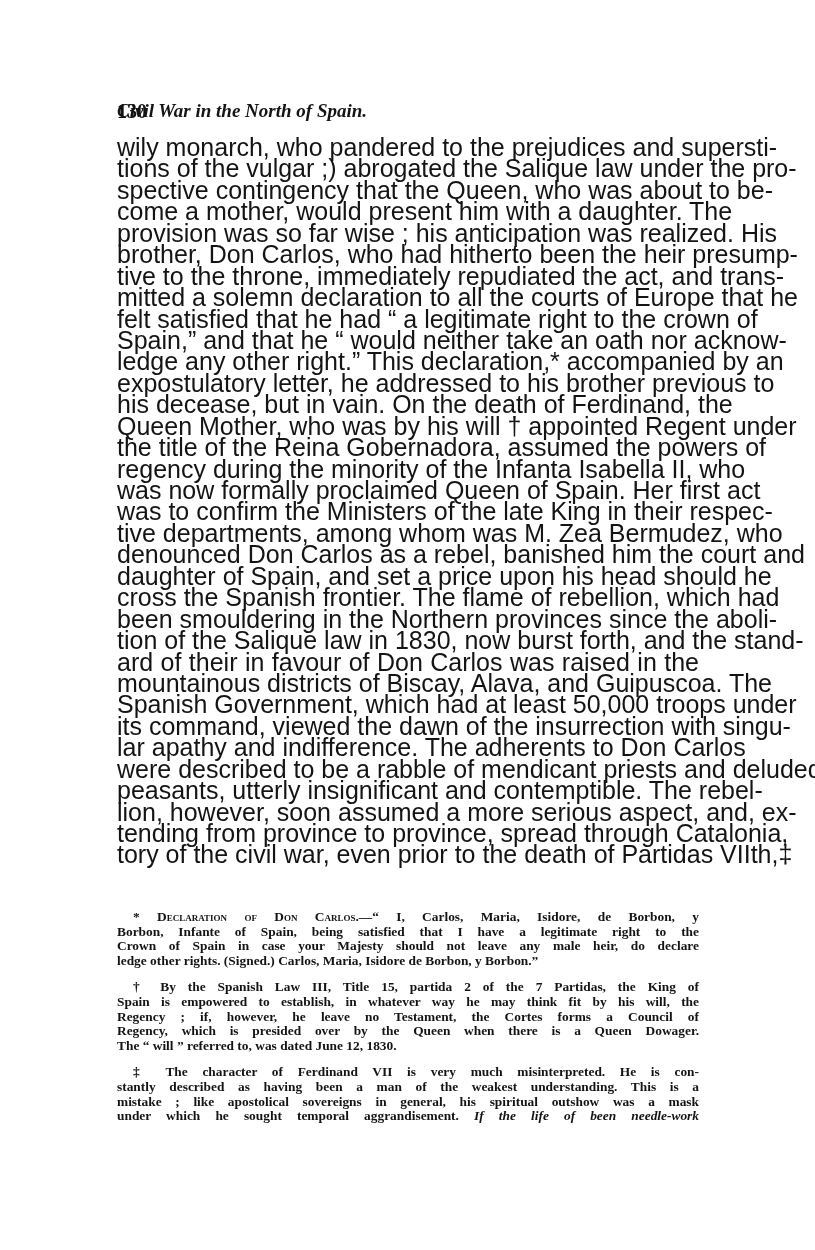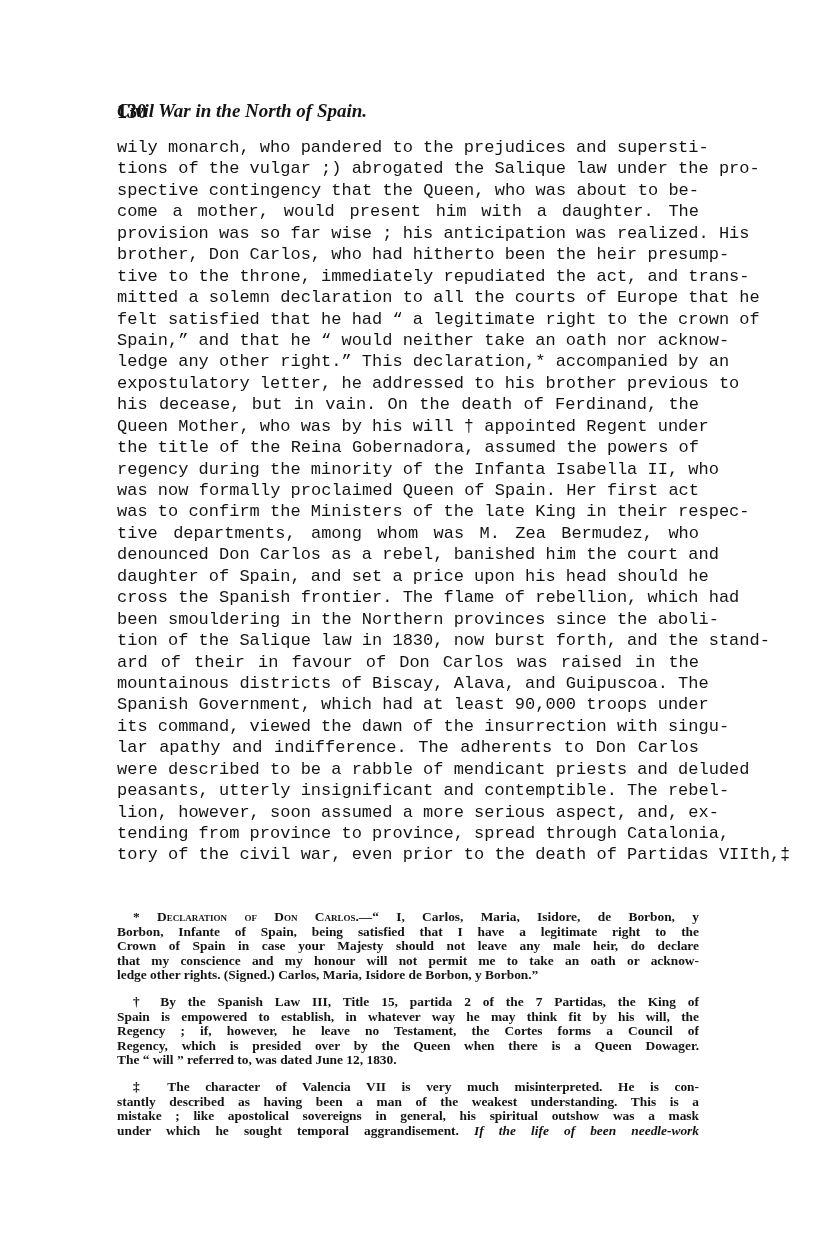--- a/index.html
+++ b/index.html
@@ -4,21 +4,21 @@
 <style>
   html, body { margin: 0; padding: 0; background: #ffffff; }
   body { width: 815px; height: 1250px; position: relative; overflow: hidden; color: #141414; }
   .page { position: absolute; left: 117px; top: 0; width: 582px; }
   .running-head { position: absolute; top: 100px; left: 0; width: 582px; height: 24px;
     font-family: "Liberation Serif", serif; }
   .page-number { position: absolute; left: 0; top: 0; font-size: 20px; font-weight: bold; }
   .running-title { position: absolute; left: 0; width: 582px; text-align: left; top: 0;
     font-size: 19px; font-style: italic; font-weight: bold; }
   .body-text { position: absolute; top: 137px; left: 0; width: 582px;
-    font-family: Liberation Mono, monospace; font-size: 17px; line-height: 21.45px; }
+    font-family: Liberation Sans, sans-serif; font-size: 25px; line-height: 21.45px; }
   .line { display: block; white-space: nowrap; text-align: justify; text-align-last: justify; height: 21.45px; }
   .line.last { text-align-last: left; }
   .footnotes { position: absolute; top: 898px; left: 0; width: 582px;
     font-family: "Liberation Serif", serif; font-size: 13.4px; line-height: 14.6px; font-weight: bold; }
   .fn { margin-bottom: 6px; }
   .fn .fline { display: block; white-space: nowrap; text-align: justify; text-align-last: justify; height: 14.6px; }
   .fn .fline.last { text-align-last: left; }
   .fn .fline.indent { padding-left: 16px; margin-top: 12px; }
   .sc { font-variant: small-caps; }
   .it { font-style: italic; }
@@ -52,45 +52,44 @@
     <span class="line">was now formally proclaimed Queen of Spain. Her first act</span>
     <span class="line">was to confirm the Ministers of the late King in their respec-</span>
     <span class="line">tive departments, among whom was M. Zea Bermudez, who</span>
     <span class="line">denounced Don Carlos as a rebel, banished him the court and</span>
     <span class="line">daughter of Spain, and set a price upon his head should he</span>
     <span class="line">cross the Spanish frontier. The flame of rebellion, which had</span>
     <span class="line">been smouldering in the Northern provinces since the aboli-</span>
     <span class="line">tion of the Salique law in 1830, now burst forth, and the stand-</span>
     <span class="line">ard of their in favour of Don Carlos was raised in the</span>
     <span class="line">mountainous districts of Biscay, Alava, and Guipuscoa. The</span>
-    <span class="line">Spanish Government, which had at least 90,000 troops under</span>
+    <span class="line">Spanish Government, which had at least 50,000 troops under</span>
     <span class="line">its command, viewed the dawn of the insurrection with singu-</span>
     <span class="line">lar apathy and indifference. The adherents to Don Carlos</span>
     <span class="line">were described to be a rabble of mendicant priests and deluded</span>
     <span class="line">peasants, utterly insignificant and contemptible. The rebel-</span>
     <span class="line">lion, however, soon assumed a more serious aspect, and, ex-</span>
     <span class="line">tending from province to province, spread through Catalonia,</span>
     <span class="line last">tory of the civil war, even prior to the death of Partidas VIIth,‡</span>
   </div>
 
   <div class="footnotes">
     <div class="fn">
       <span class="fline indent"><span>*</span> <span class="sc">Declaration of Don Carlos.</span><span>—“ I, Carlos, Maria, Isidore, de Borbon, y</span></span>
       <span class="fline">Borbon, Infante of Spain, being satisfied that I have a legitimate right to the</span>
       <span class="fline">Crown of Spain in case your Majesty should not leave any male heir, do declare</span>
-      <span class="fline">that my conscience and my honour will not permit me to take an oath or acknow-</span>
       <span class="fline last">ledge other rights. (Signed.) Carlos, Maria, Isidore de Borbon, y Borbon.”</span>
     </div>
     <div class="fn">
       <span class="fline indent"><span>†</span> <span>By the Spanish Law III, Title 15, partida 2 of the 7 Partidas, the King of</span></span>
       <span class="fline">Spain is empowered to establish, in whatever way he may think fit by his will, the</span>
       <span class="fline">Regency ; if, however, he leave no Testament, the Cortes forms a Council of</span>
       <span class="fline">Regency, which is presided over by the Queen when there is a Queen Dowager.</span>
       <span class="fline last">The “ will ” referred to, was dated June 12, 1830.</span>
     </div>
     <div class="fn">
-      <span class="fline indent"><span>‡</span> <span>The character of Valencia VII is very much misinterpreted. He is con-</span></span>
+      <span class="fline indent"><span>‡</span> <span>The character of Ferdinand VII is very much misinterpreted. He is con-</span></span>
       <span class="fline">stantly described as having been a man of the weakest understanding. This is a</span>
       <span class="fline">mistake ; like apostolical sovereigns in general, his spiritual outshow was a mask</span>
       <span class="fline"><span>under which he sought temporal aggrandisement.</span> <span class="it">If the life of been needle-work</span></span>
     </div>
   </div>
 </div>
 
 </body></html>

